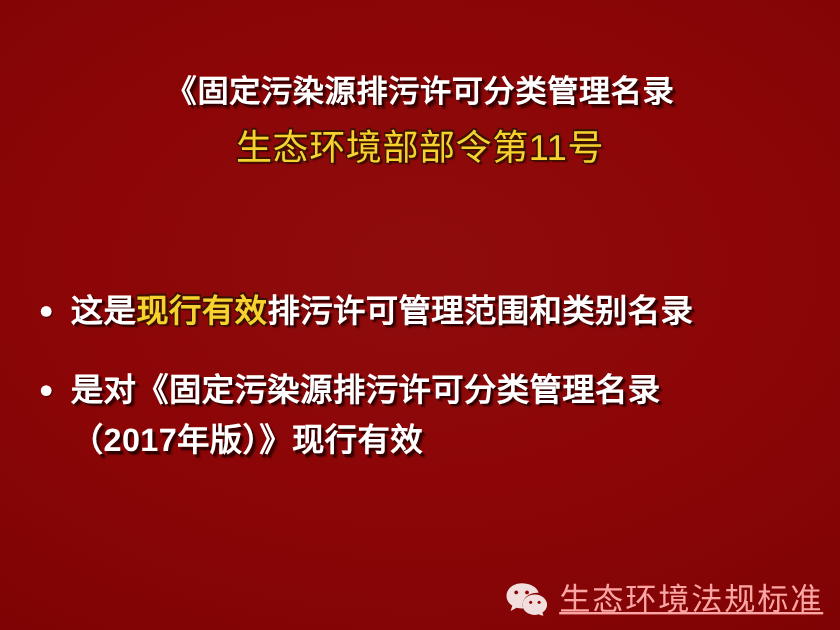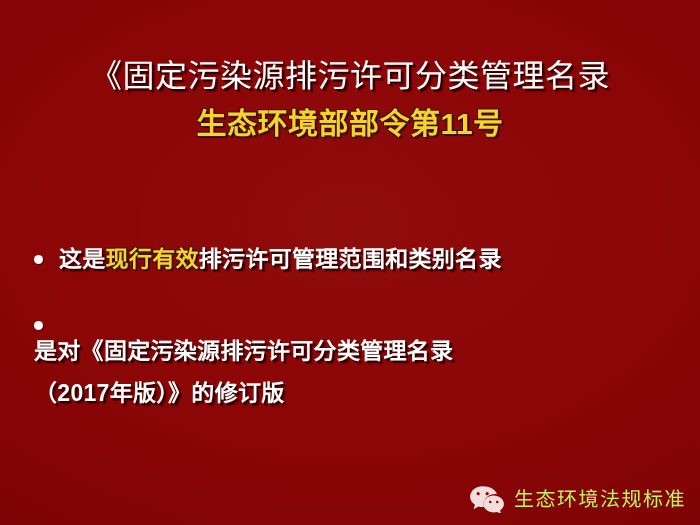--- a/index.html
+++ b/index.html
@@ -33,33 +33,33 @@
   .title-block {
     position: absolute;
     left: 0;
     right: 0;
     top: 55px;
     text-align: center;
     z-index: 3;
   }
   .title-line {
     color: #ffffff;
-    font-weight: 400;
-    font-size: 32px;
+    font-weight: 700;
+    font-size: 26px;
     line-height: 43px;
     letter-spacing: 0.5px;
     text-shadow:
       2px 2px 0 rgba(40,0,0,0.78),
       3px 3px 1px rgba(25,0,0,0.45);
     white-space: nowrap;
   }
   .subtitle-line {
     margin-top: 7px;
     color: #f7d12e;
-    font-weight: 700;
+    font-weight: 400;
     font-size: 30px;
     line-height: 38px;
     letter-spacing: 0.5px;
     text-shadow:
       -1px -1px 0 #3a1400,
        1px -1px 0 #3a1400,
       -1px  1px 0 #3a1400,
        1px  1px 0 #3a1400,
        2px  2px 1px rgba(30,5,0,0.65);
     white-space: nowrap;
@@ -71,39 +71,39 @@
     left: 34px;
     right: 20px;
     top: 238px;
     z-index: 3;
   }
   .bullet {
     display: flex;
     align-items: flex-start;
     margin-bottom: 24px;
   }
-  .bullet:last-child { margin-bottom: 4px; flex-direction: column; }
+  .bullet:last-child { margin-bottom: 4px; }
 
   .bullet-marker {
     flex: 0 0 auto;
     width: 9px;
     height: 9px;
     border-radius: 50%;
     background: #ffffff;
     margin-top: 17px;
     margin-right: 16px;
     box-shadow: 1px 1px 0 rgba(40,0,0,0.6);
   }
   .bullet-body {
     flex: 1 1 auto;
   }
   .bullet-line {
     color: #ffffff;
     font-weight: 700;
-    font-size: 23px;
+    font-size: 27px;
     line-height: 42px;
     letter-spacing: 0.3px;
     text-shadow:
       2px 2px 0 rgba(40,0,0,0.78),
       3px 3px 1px rgba(25,0,0,0.40);
   }
   .hl {
     color: #f7d12e;
     text-shadow:
       -1px -1px 0 #3a1400,
@@ -122,26 +122,27 @@
     align-items: center;
     gap: 9px;
     z-index: 4;
   }
   .wechat-icon {
     width: 36px;
     height: 28px;
     display: block;
   }
   .watermark-text {
-    color: #bef264;
-    font-size: 20px;
+    color: #fca5a5;
+    font-size: 26px;
     font-weight: 400;
     letter-spacing: 1.5px;
     line-height: 24px;
     white-space: nowrap;
+    text-decoration: underline;
   }
 </style>
 </head>
 <body>
 
 <div id="slide">
 
   <div class="title-block">
     <div class="title-line">《固定污染源排污许可分类管理名录</div>
     <div class="subtitle-line">生态环境部部令第11号</div>
@@ -151,21 +152,21 @@
       <div class="bullet">
         <span class="bullet-marker"></span>
         <div class="bullet-body">
           <div class="bullet-line"><span>这是</span><span class="hl">现行有效</span><span>排污许可管理范围和类别名录</span></div>
         </div>
       </div>
       <div class="bullet">
         <span class="bullet-marker"></span>
         <div class="bullet-body">
           <div class="bullet-line"><span>是对《固定污染源排污许可分类管理名录</span></div>
-          <div class="bullet-line"><span>（2017年版）》的修订版</span></div>
+          <div class="bullet-line"><span>（2017年版）》现行有效</span></div>
         </div>
       </div>
     </div>
 
   <div class="watermark">
     <span class="wechat-icon-wrap">
       <svg class="wechat-icon" viewBox="0 0 40 31" xmlns="http://www.w3.org/2000/svg" aria-hidden="true">
 
         <path d="M15.2 1.2C7.4 1.2 1.2 6.4 1.2 12.8c0 3.7 2.1 7 5.4 9.1l-1.6 4.9 5.6-2.9c1.5 0.4 3 0.6 4.6 0.6 0.5 0 1 0 1.5-0.06-0.4-1.1-0.6-2.2-0.6-3.4 0-6.2 6-11.2 13.4-11.2 0.5 0 1 0.02 1.5 0.07C29.7 4.9 23.2 1.2 15.2 1.2z" fill="#f2dedd"></path>
         <circle cx="10.2" cy="9.6" r="1.75" fill="#8b0304"></circle>

